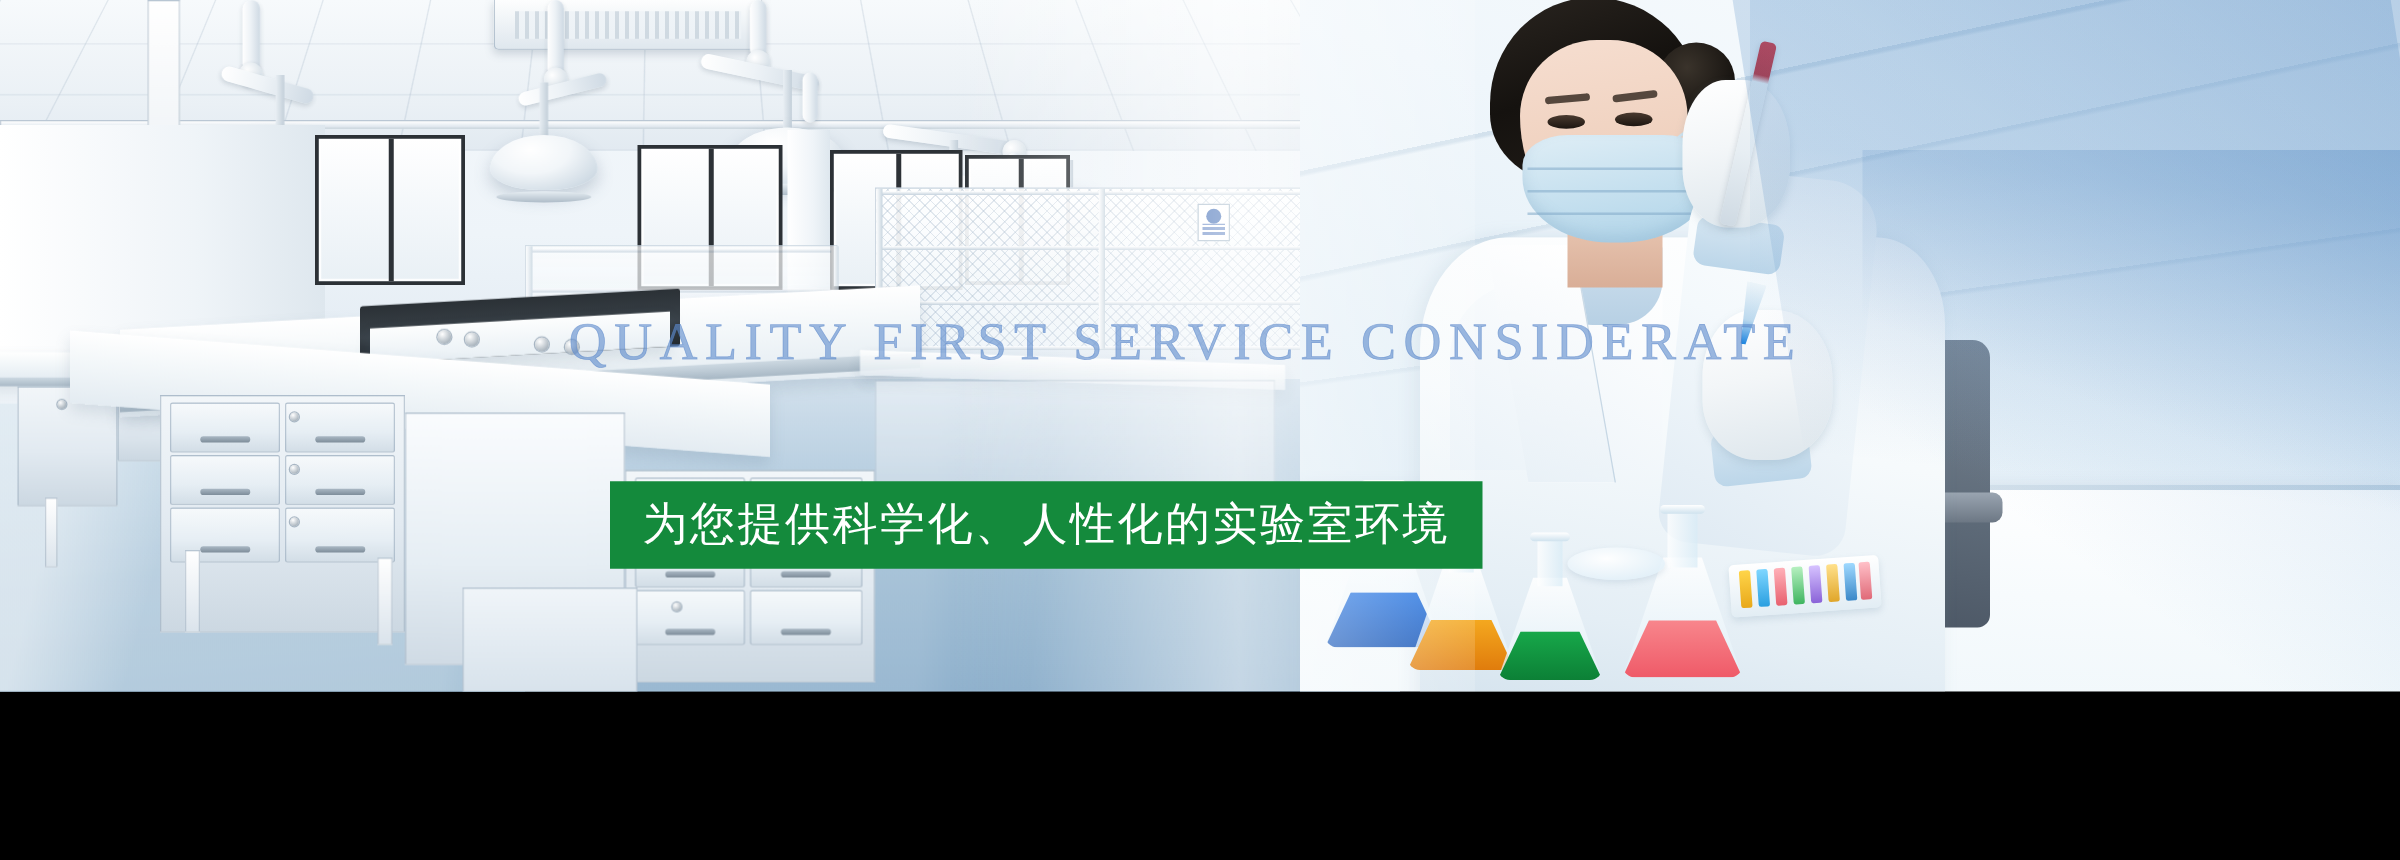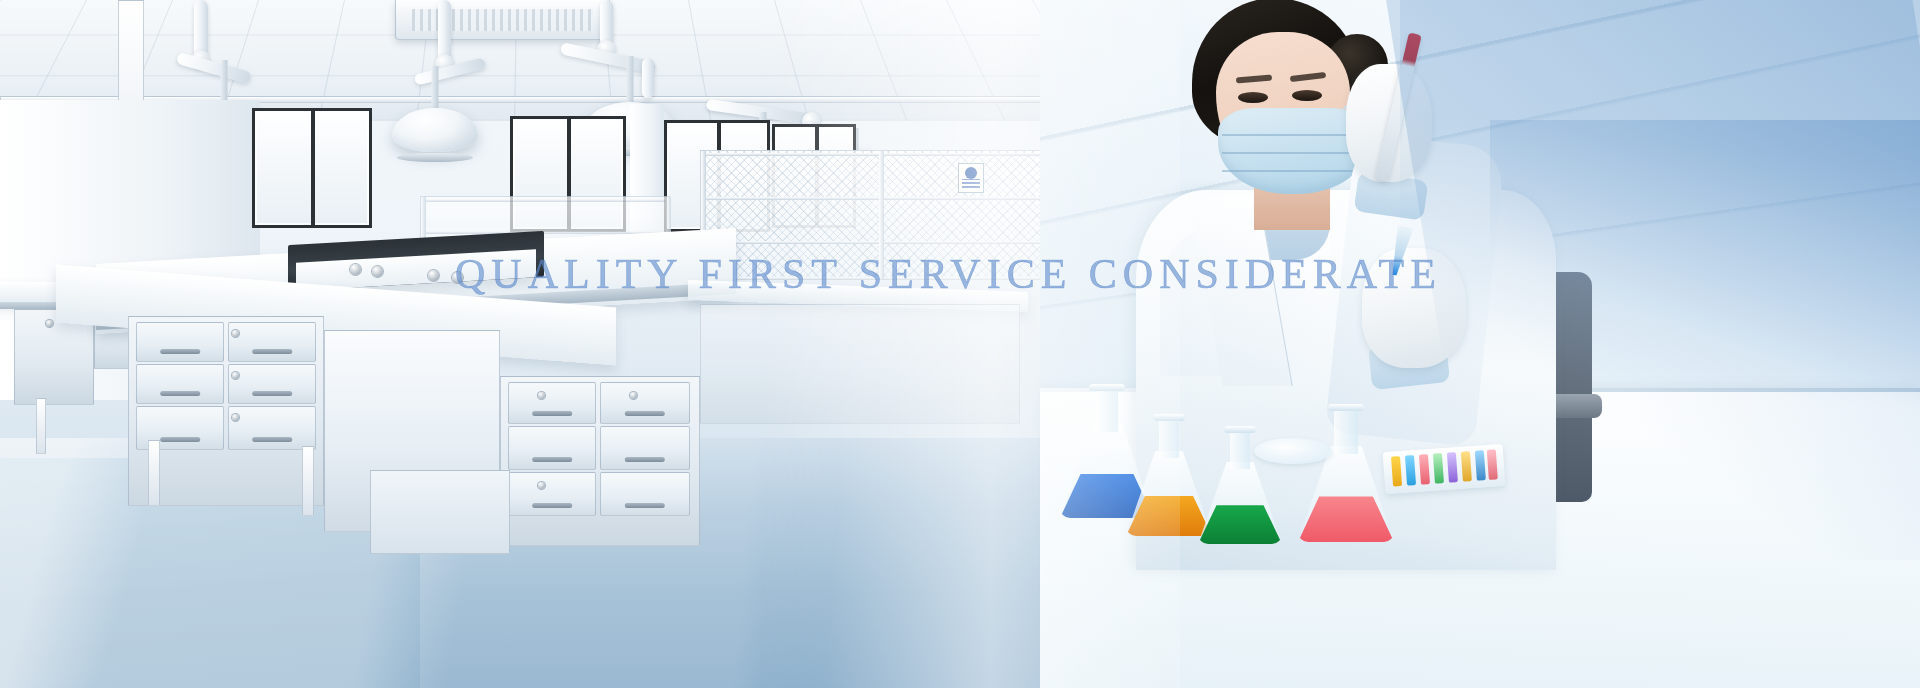--- a/index.html
+++ b/index.html
@@ -1,21 +1,21 @@
 <!DOCTYPE html>
 <html><head>
 <meta charset="utf-8">
 <style>
   * { margin:0; padding:0; box-sizing:border-box; }
   html,body { background:#000; }
   body { font-family:"Liberation Sans", sans-serif; }
 
   .banner{
     position:relative;
-    width:1920px; height:688px;
+    width:1920px; height:553px;
     overflow:hidden;
     background:#eef3f7;
   }
 
   
   .photo{ position:absolute; inset:0; overflow:hidden; }
 
   
   .bg-base{
     position:absolute; inset:0;
@@ -655,15 +655,18 @@
     </div>
 
     <div class="soft-left"></div>
   </div>
 
   <div class="copy">
 
     <div class="eyebrow">QUALITY FIRST SERVICE CONSIDERATE</div>
 
 
+    <div class="subbar">
+      <div class="subbar-text">为您提供科学化、人性化的实验室环境</div>
+    </div>
 
   </div>
 </div>
 
 </body></html>

